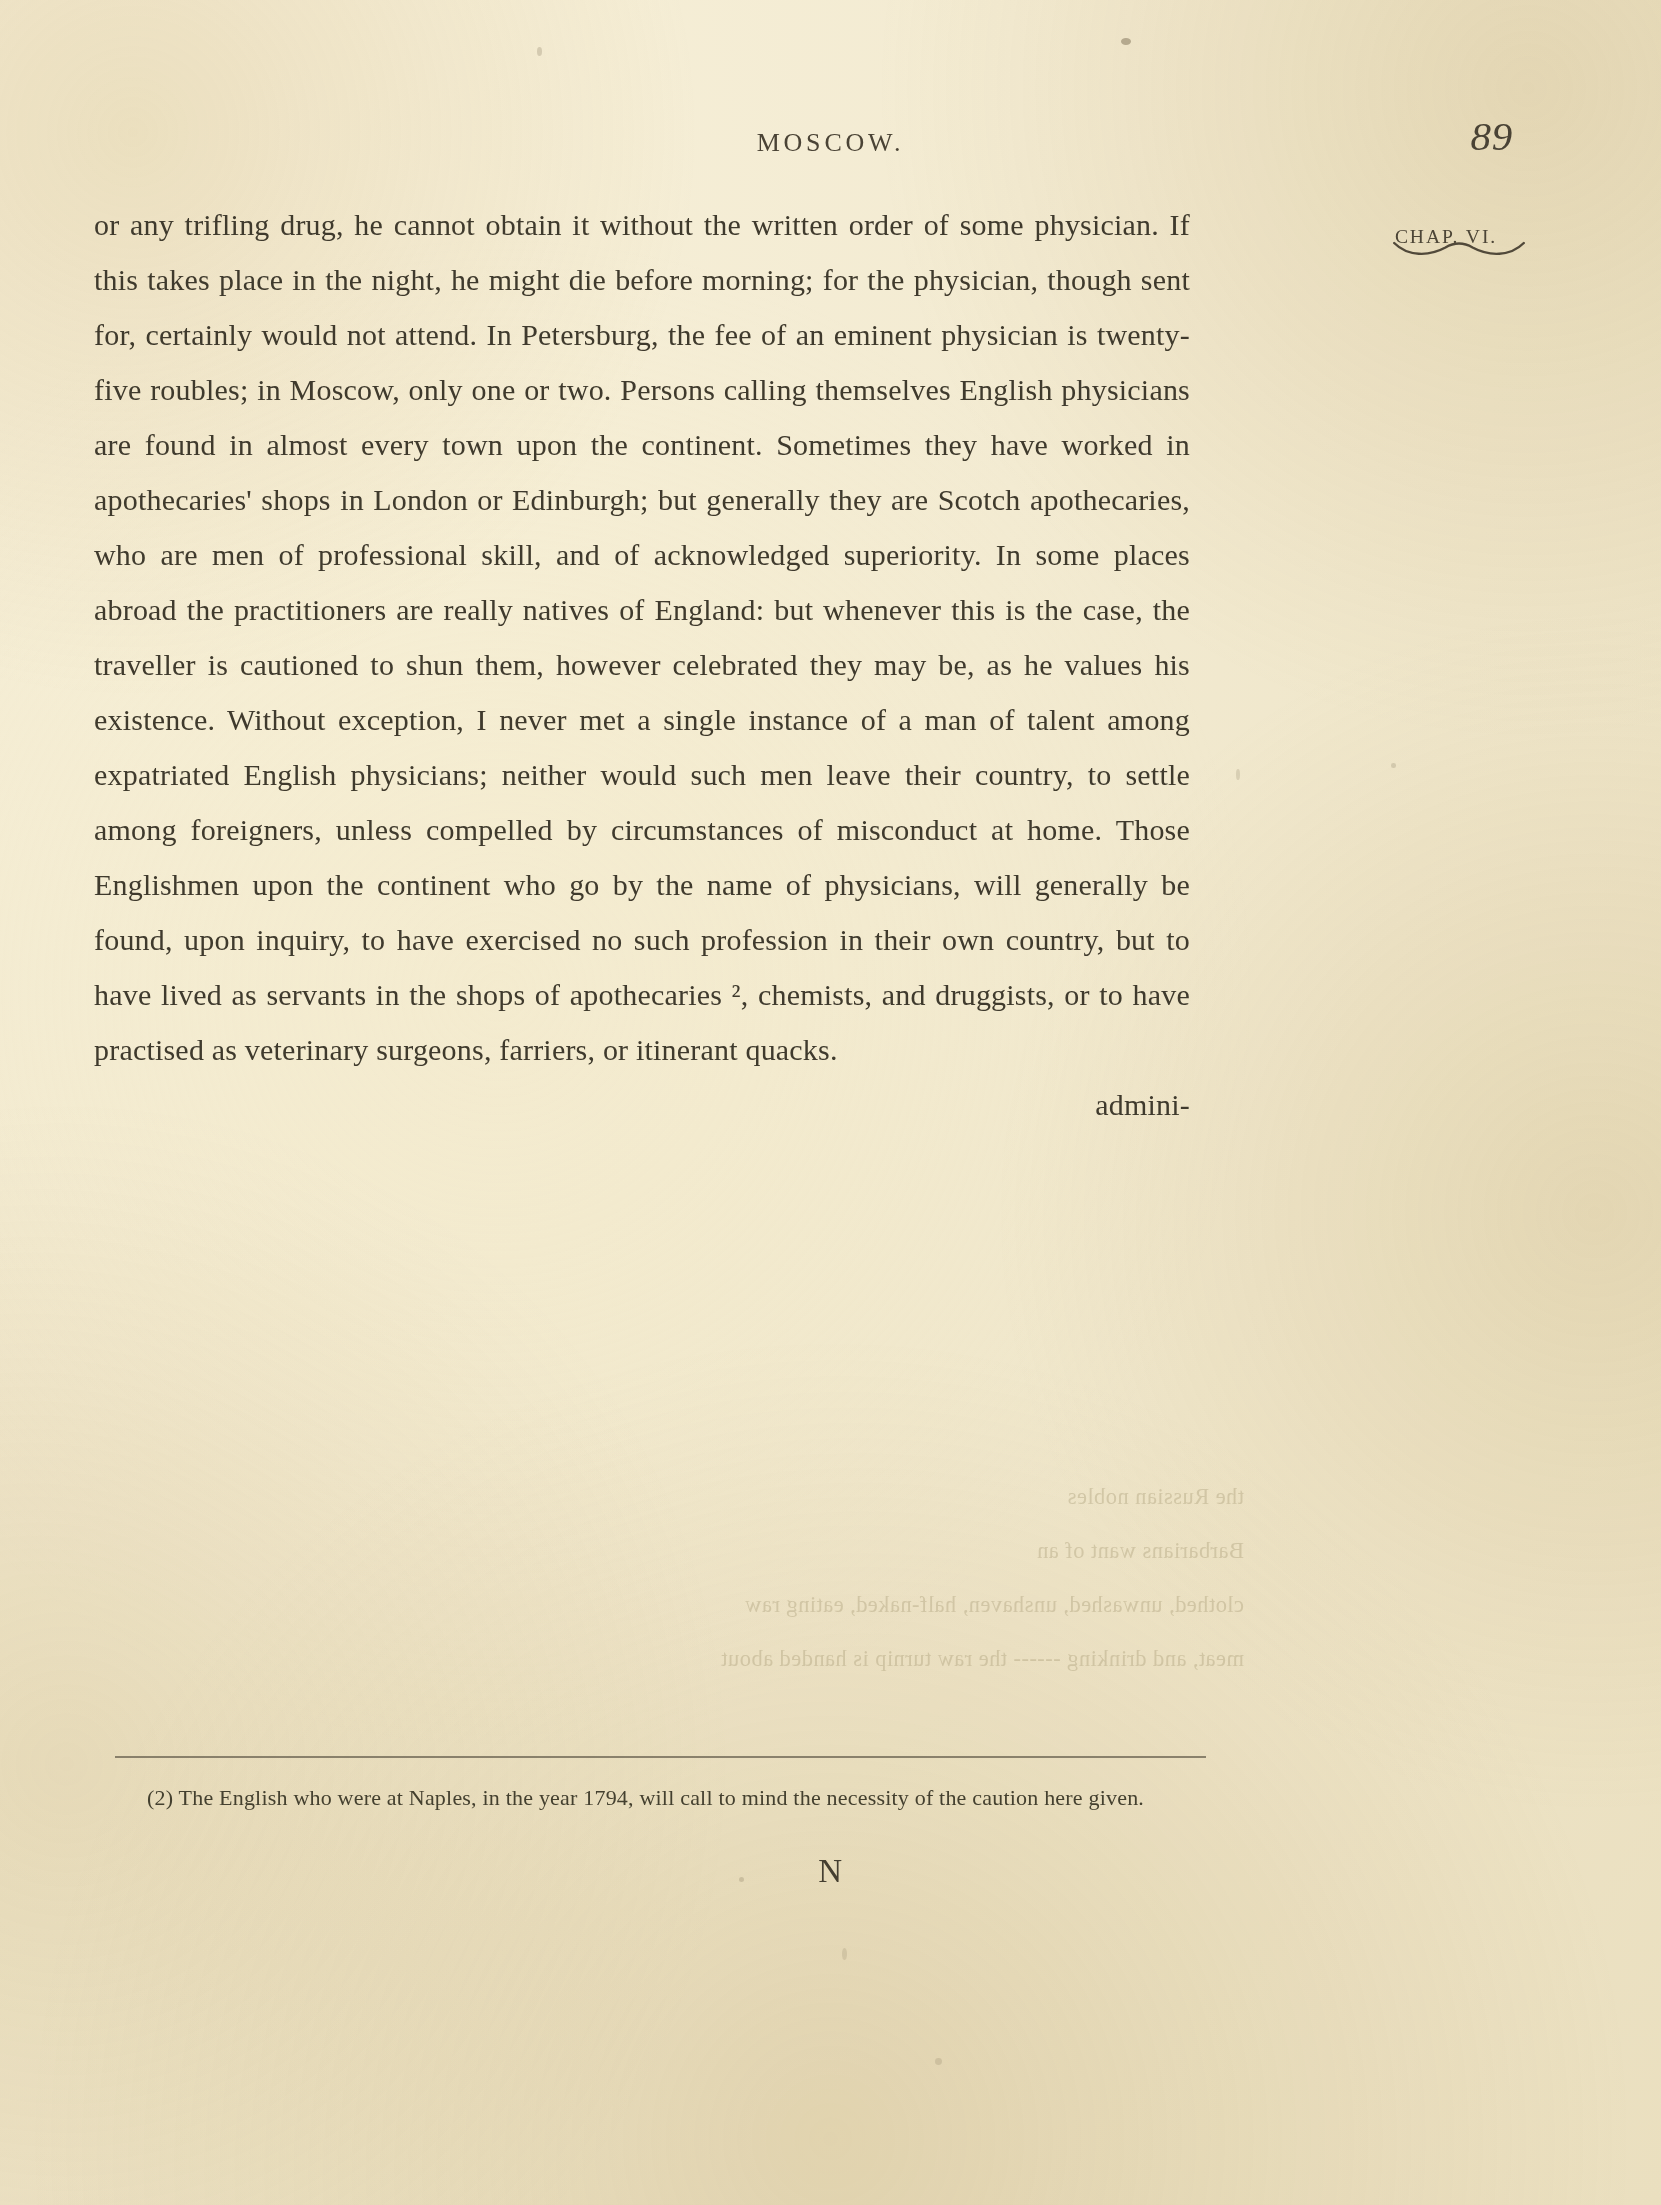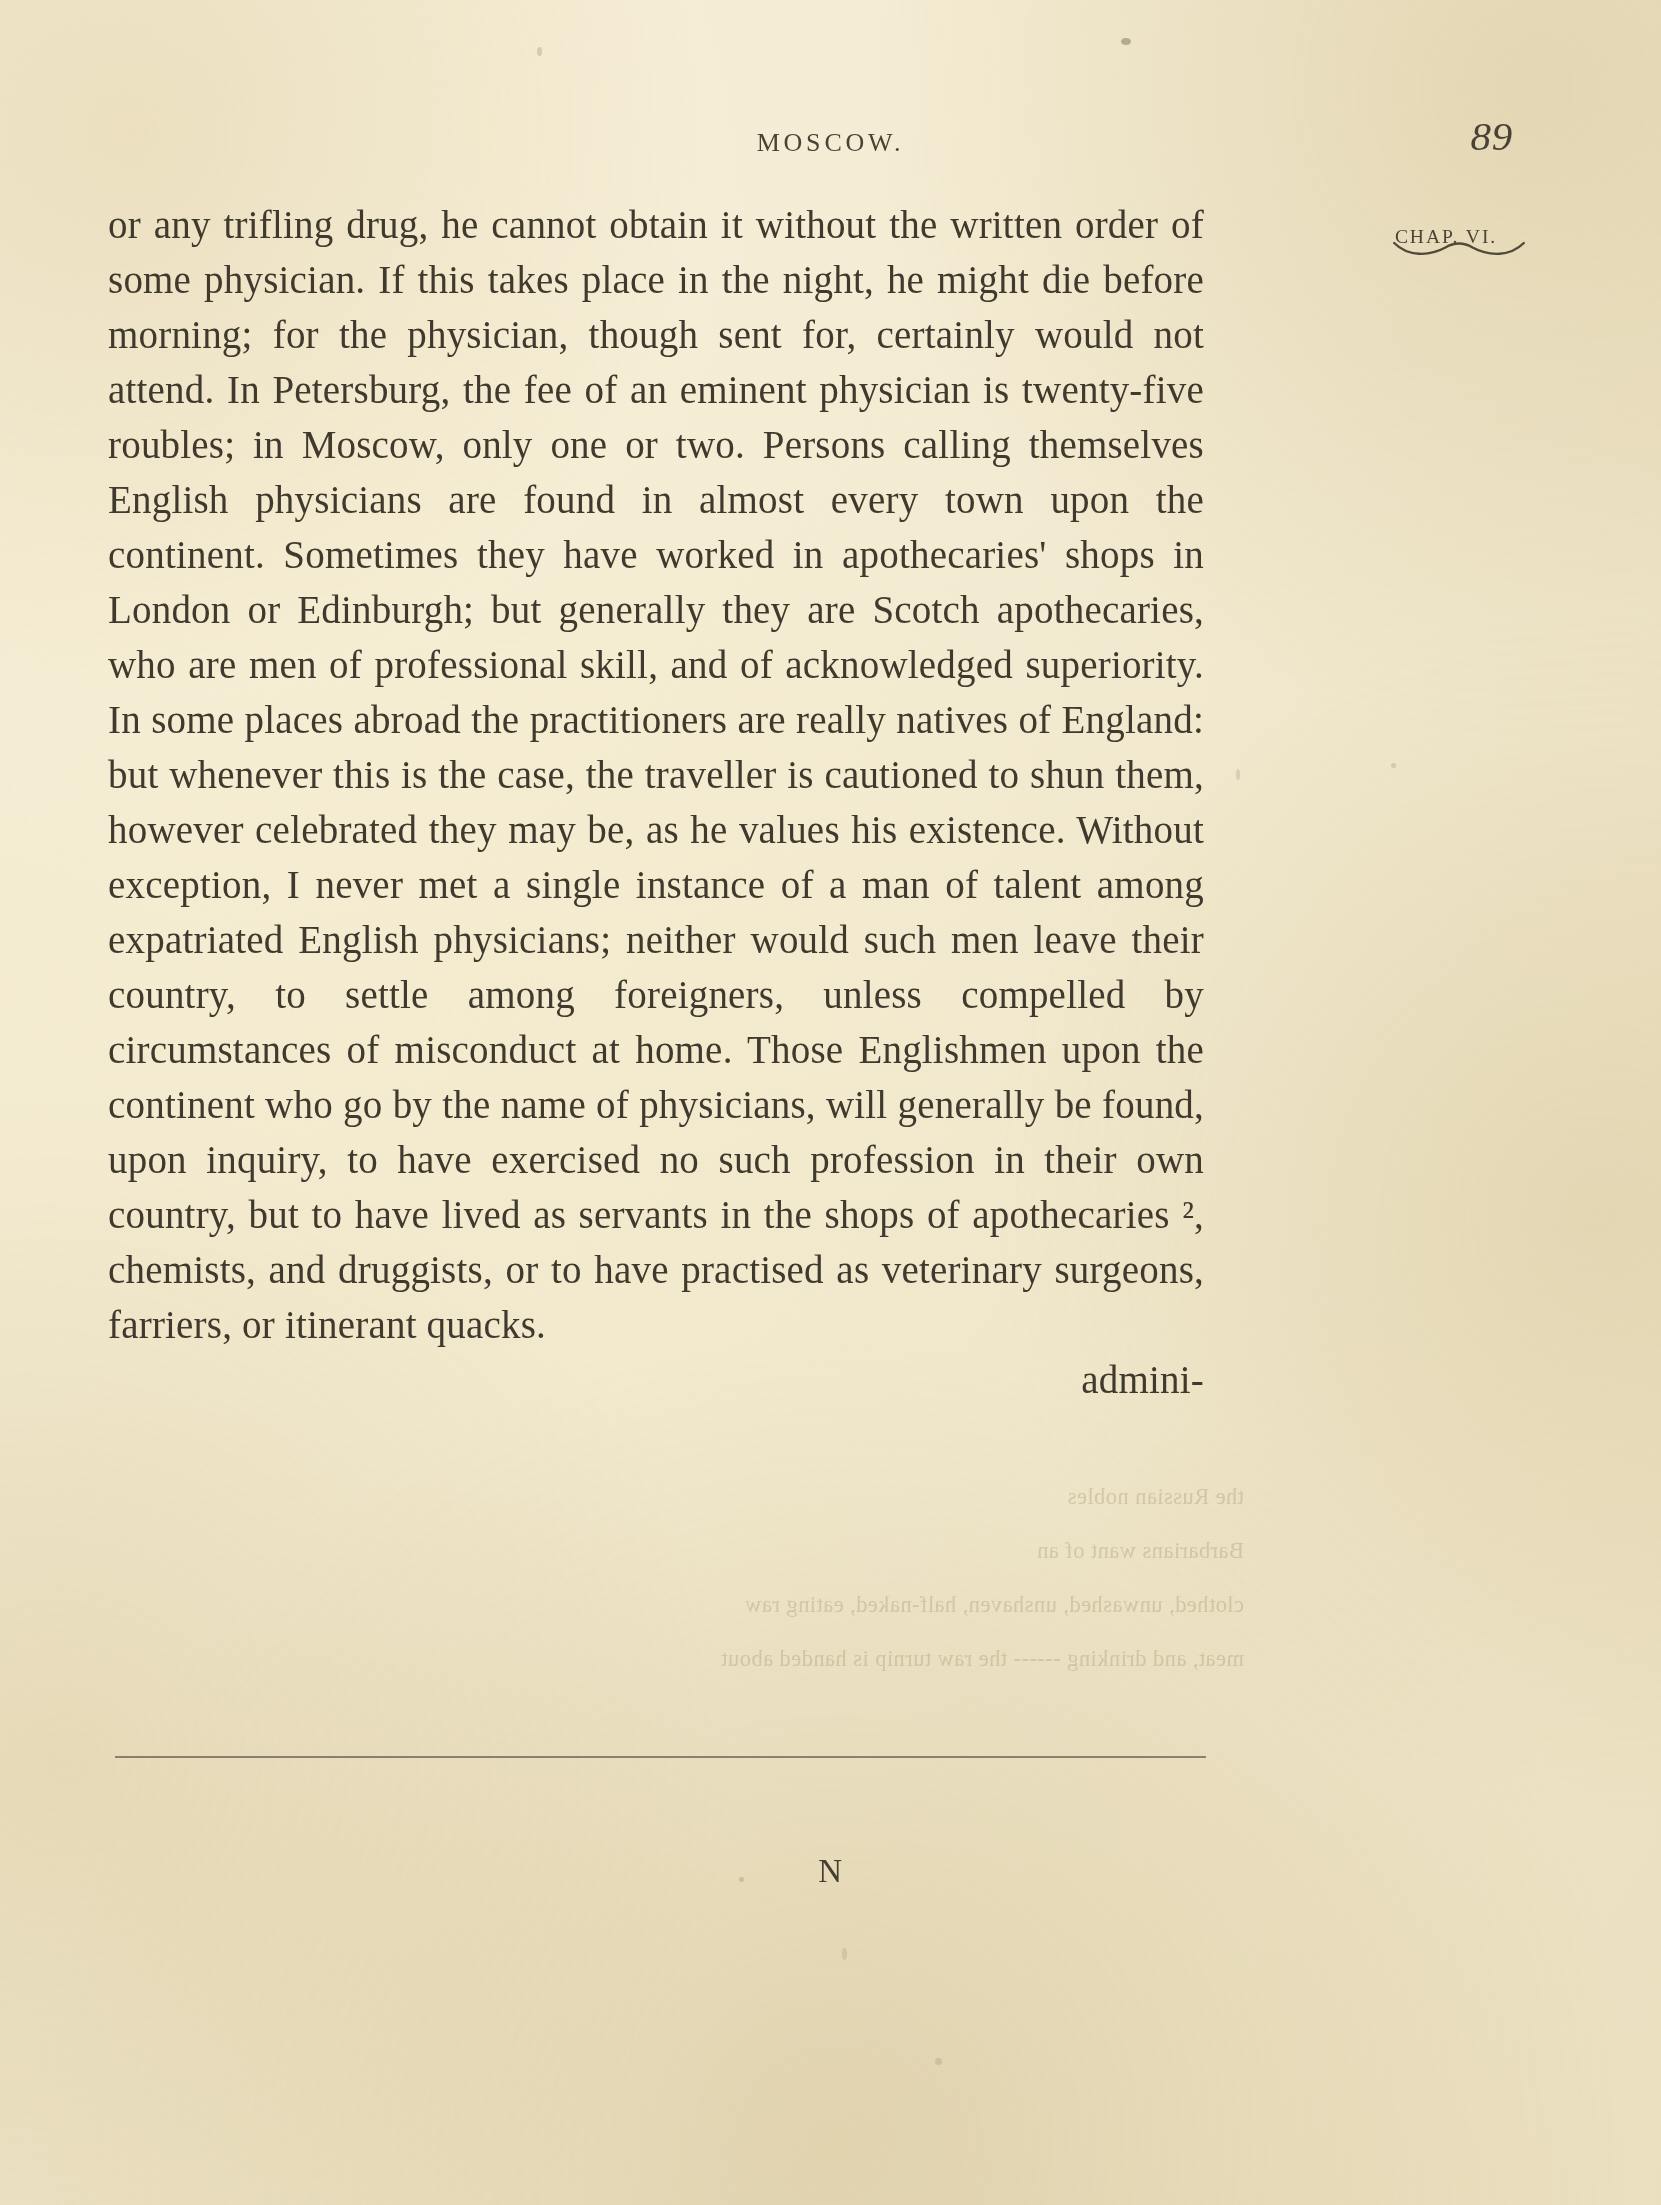--- a/index.html
+++ b/index.html
@@ -94,24 +94,24 @@
     right: 134px;
     top: 240px;
     width: 136px;
     height: 19.6px;
     overflow: visible;
   }
 
   
   .body-block {
     position: absolute;
-    left: 108px;
+    left: 94px;
     top: 197px;
     width: 1096px;
-    font-size: 39px;
+    font-size: 30px;
     line-height: 55px;
     color: #3f3a2d;
     text-align: justify;
     text-justify: inter-word;
     letter-spacing: 0.2px;
   }
   .body-block p {
     margin: 0;
   }
   .body-block p.indent {
@@ -196,17 +196,21 @@
     </svg>
   </div>
 
   <div class="body-block">
     <p>or any trifling drug, he cannot obtain it without the written order of some physician.  If this takes place in the night, he might die before morning; for the physician, though sent for, certainly would not attend.  In Petersburg, the fee of an eminent physician is twenty-five roubles; in Moscow, only one or two.   Persons calling themselves English physicians are found in almost every town upon the continent.   Sometimes they have worked in apothecaries' shops in London or Edinburgh; but generally they are Scotch apothecaries, who are men of professional skill, and of acknowledged superiority.  In some places abroad the practitioners are really natives of England: but whenever this is the case, the traveller is cautioned to shun them, however celebrated they may be, as he values his existence.  Without exception, I never met a single instance of a man of talent among expatriated English physicians; neither would such men leave their country, to settle among foreigners, unless compelled by circumstances of misconduct at home.  Those Englishmen upon the continent who go by the name of physicians, will generally be found, upon inquiry, to have exercised no such profession in their own country, but to have lived as servants in the shops of apothecaries ², chemists, and druggists, or to have practised as veterinary surgeons, farriers, or itinerant quacks.</p>
     <span class="lastline">admini-</span>
   </div>
 
   <div class="footnote-rule"></div>
 
+  <div class="footnote">
+    <span class="fn-indent"></span><span>(2)</span>
+    <span>The English who were at Naples, in the year 1794, will call to mind the necessity of the caution here given.</span>
+  </div>
 
   <div class="signature">N</div>
 
 </div>
 
 
 </body></html>

